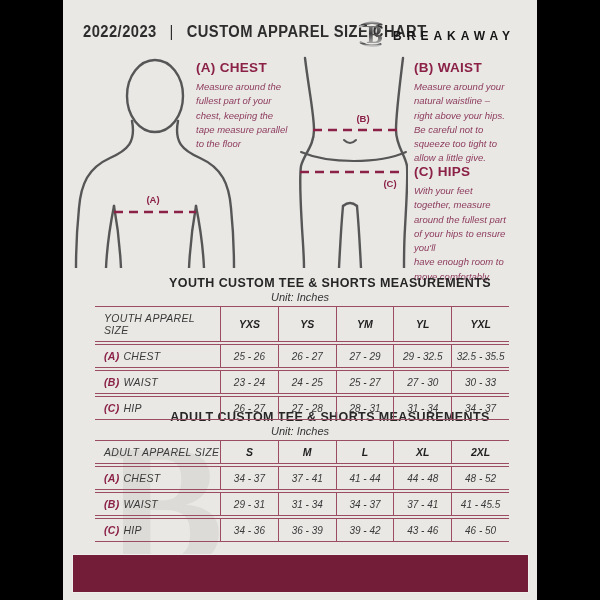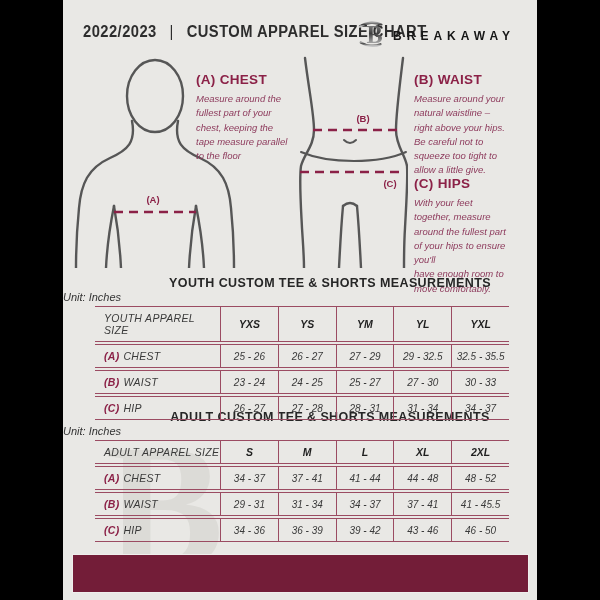--- a/index.html
+++ b/index.html
@@ -9,35 +9,35 @@
 
   
   .hdr { position:absolute; top:20px; left:0; width:100%; height:32px; }
   .hdr-title { position:absolute; left:20px; top:3px; font-size:16px; font-weight:bold; color:#2d2d2d;
                letter-spacing:.5px; transform:scaleX(.92); transform-origin:left center; white-space:nowrap; }
   .hdr-title .sep { margin:0 9px; font-weight:normal; color:#2d2d2d; }
   .brand { position:absolute; right:22px; top:0; display:flex; align-items:center; gap:7px; }
   .brand-name { font-size:12px; font-weight:bold; letter-spacing:5px; color:#161616; }
 
   
-  .guide-head { font-size:13.5px; font-weight:bold; color:#8b2147; letter-spacing:.3px;margin-top:12px; }
+  .guide-head { font-size:13.5px; font-weight:bold; color:#8b2147; letter-spacing:.3px; }
   .guide-body { margin-top:5px; font-size:9.5px; font-style:italic; color:#8d3a5c; line-height:1.5;
                 white-space:pre-line; }
   .gblock { position:absolute; }
   #chest-text { left:133px; top:60px; width:120px; }
   #waist-text { left:351px; top:60px; width:122px; }
   #hips-text  { left:351px; top:164px; width:122px; }
   .fig { position:absolute; }
   #figure-upper { left:10px; top:56px; }
   #figure-lower { left:221px; top:56px; }
 
   
   .section-title { position:absolute; left:0; width:534px; text-align:center; font-weight:bold;
                    font-size:12.5px; color:#262626; letter-spacing:.4px; }
-  .section-unit  { position:absolute; left:0; width:474px; font-style:italic;
+  .section-unit  { position:absolute; left:0; width:474px; text-align:center; font-style:italic;
                    font-size:11px; color:#333; }
   #youth-title { top:276px; } #youth-unit { top:291px; }
   #adult-title { top:410px; } #adult-unit { top:425px; }
 
   
   .size-table { position:absolute; left:32px; width:414px; z-index:2; }
   #youth-table { top:306px; } #adult-table { top:440px; }
   .trow { display:flex; border-top:1px solid #9b4b62; border-bottom:1px solid #9b4b62;
           margin-bottom:2px; align-items:stretch;font-style:italic; }
   .cell { flex:0 0 57.8px; box-sizing:border-box; border-left:1px solid #9b4b62; display:flex;

